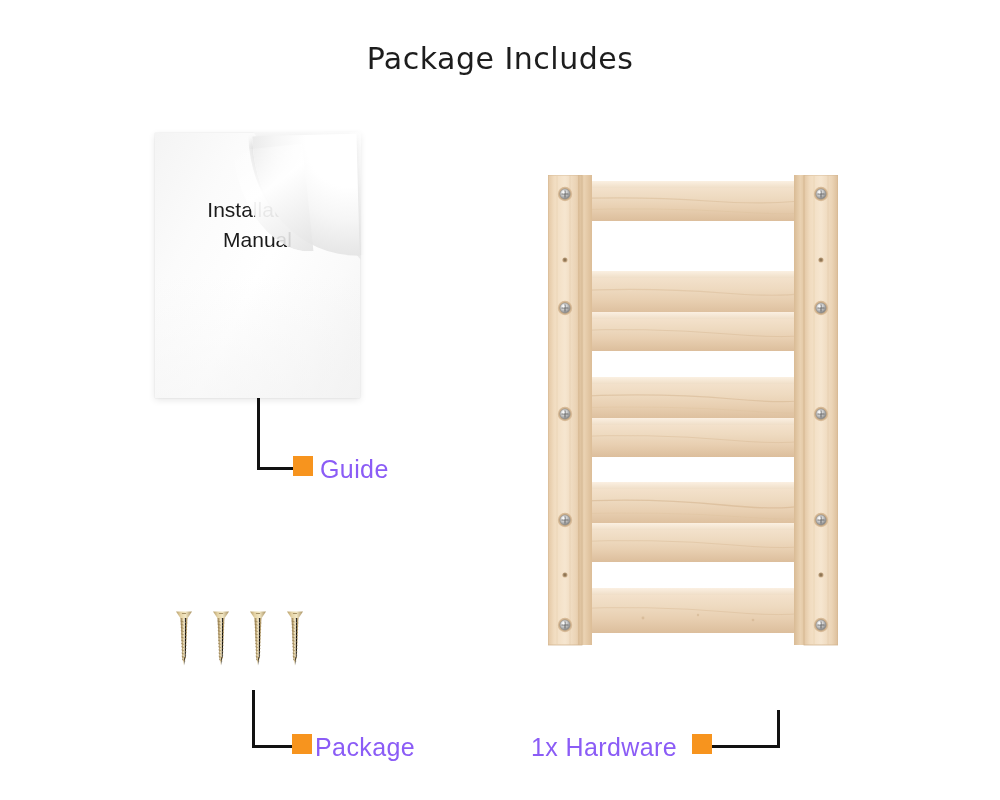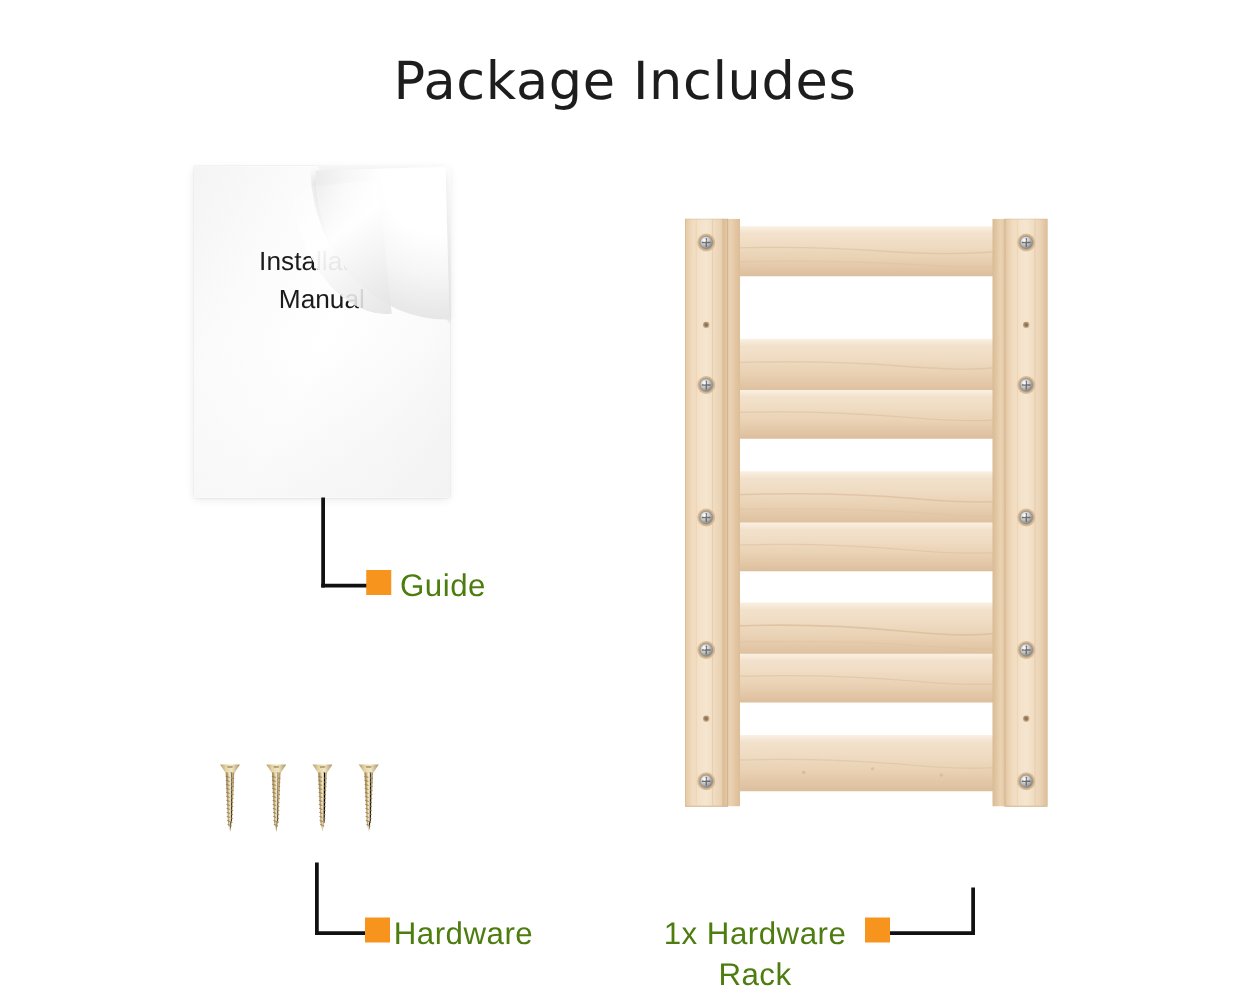--- a/index.html
+++ b/index.html
@@ -20,35 +20,35 @@
   }
 
   
   .page-title {
     position: absolute;
     left: 0;
     top: 42px;
     width: 1000px;
     text-align: center;
     font-family: "DejaVu Sans", "Liberation Sans", sans-serif;
-    font-size: 42px;
+    font-size: 30px;
     font-weight: 400;
     letter-spacing: 0.5px;
     color: #1d1d1d;
     line-height: 1.1;
   }
 
   
   .callout-label {
     position: absolute;
     font-family: "Liberation Sans", "DejaVu Sans", sans-serif;
     font-size: 25px;
     font-weight: 400;
     letter-spacing: 0.4px;
-    color: #4d7c0f;
+    color: #8b5cf6;
     white-space: nowrap;
     line-height: 1.32;
   }
   .callout-label.two-line {
     white-space: normal;
     text-align: center;
   }
 
   
   .marker {
@@ -242,21 +242,21 @@
       <use href="#screw" x="0" y="3"></use>
       <use href="#screw" x="37" y="3"></use>
       <use href="#screw" x="74" y="3"></use>
       <use href="#screw" x="111" y="3"></use>
     </svg>
   </div>
 
   <div class="line-v" style="left:252px; top:690px; height:58px;"></div>
   <div class="line-h" style="left:252px; top:745px; width:44px;"></div>
   <div class="marker" style="left:292px; top:734px;"></div>
-  <div class="callout-label" style="left:315px; top:731px;">Hardware</div>
+  <div class="callout-label" style="left:315px; top:731px;">Package</div>
 
   <div class="rack">
     <svg width="290" height="475" viewBox="0 0 290 475" xmlns="http://www.w3.org/2000/svg">
       <defs>
 
         <linearGradient id="railGrad" x1="0" y1="0" x2="1" y2="0">
           <stop offset="0%" stop-color="#E3C7A4"></stop>
           <stop offset="18%" stop-color="#F1DCC0"></stop>
           <stop offset="50%" stop-color="#F6E6D0"></stop>
           <stop offset="82%" stop-color="#EBD4B6"></stop>
@@ -382,16 +382,15 @@
         <use href="#rackScrew" x="273" y="450"></use>
       </g>
     </svg>
   </div>
 
   <div class="line-v" style="left:777px; top:710px; height:38px;"></div>
   <div class="line-h" style="left:706px; top:745px; width:74px;"></div>
   <div class="marker" style="left:692px; top:734px;"></div>
   <div class="callout-label two-line" style="left:520px; top:731px; width:168px; text-align:center;">
     <span>1x Hardware</span>
-    <span style="display:block;">Rack</span>
   </div>
 
 </div>
 
 </body></html>

